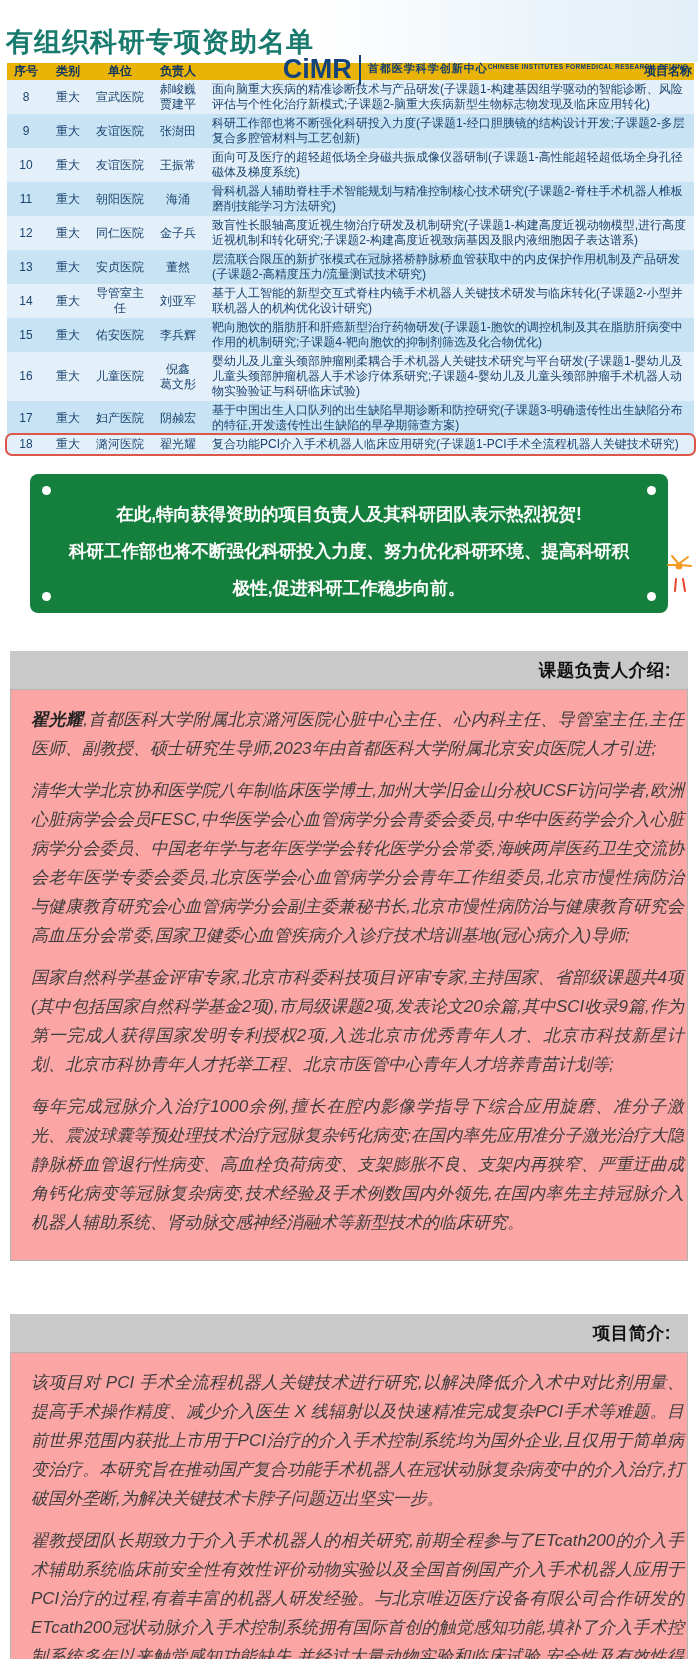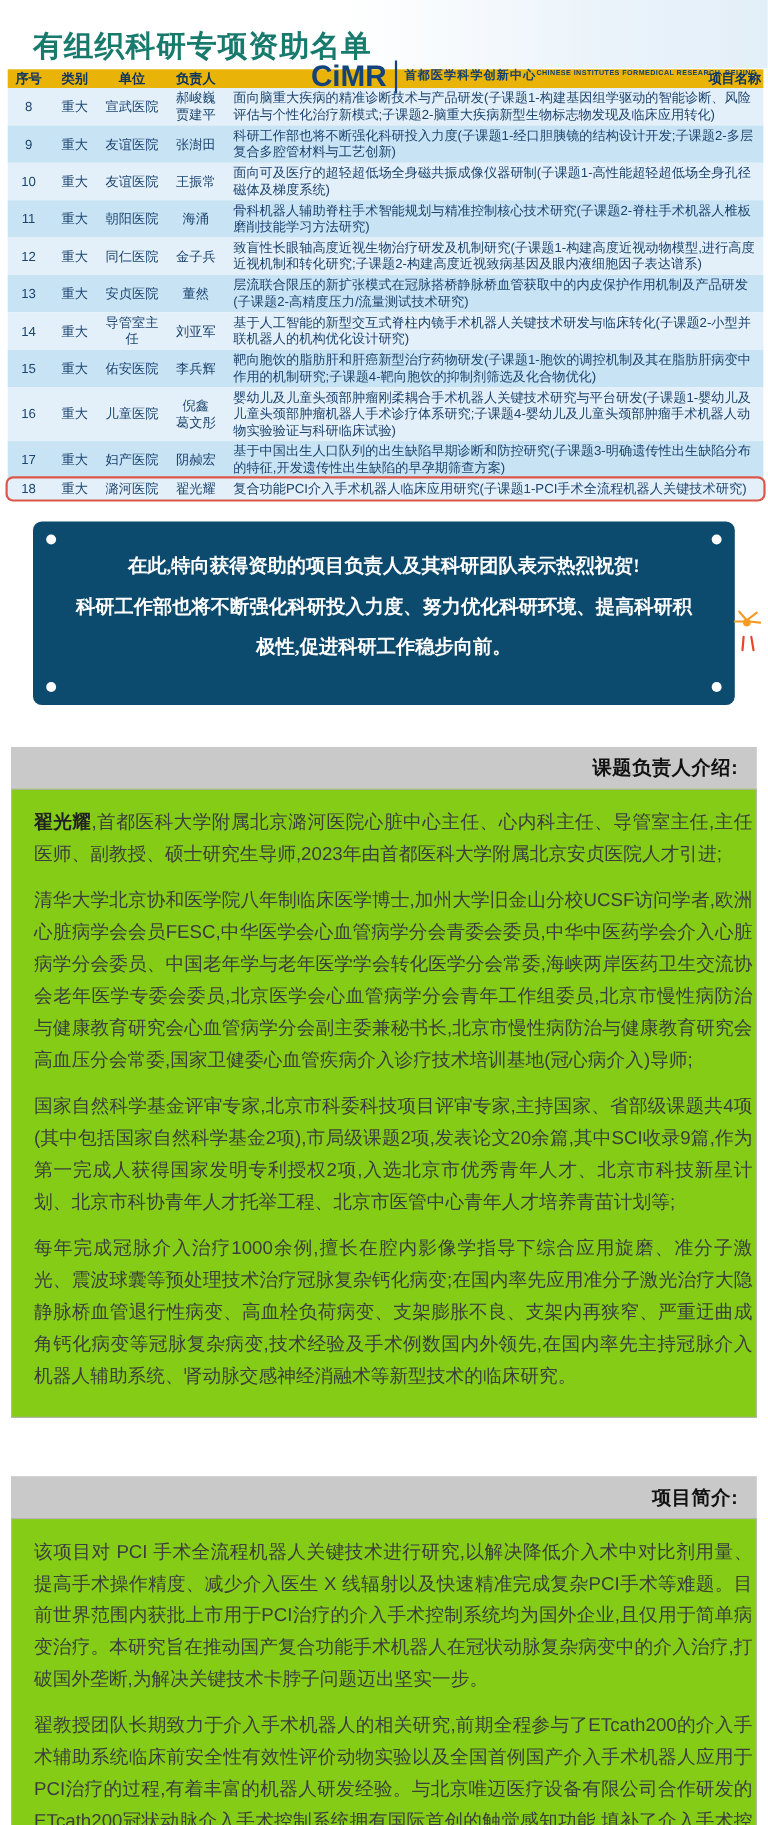--- a/index.html
+++ b/index.html
@@ -10,21 +10,21 @@
     -webkit-font-smoothing:antialiased;
   }
   .page{position:relative;width:698px;min-height:1659px;overflow:hidden;}
 
   
   .hdr{
     position:relative;height:62px;
     background:linear-gradient(90deg,#ffffff 45%,#eaf3fa 80%,#e3eff8);
   }
   .title{
-    position:absolute;left:30px;top:24px;margin:0;
+    position:absolute;left:6px;top:24px;margin:0;
     font-size:27px;font-weight:bold;color:#177a6d;letter-spacing:1px;
   }
   .logo{
     position:absolute;right:10px;top:24px;display:flex;align-items:center;gap:7px;margin-top:30px;
   }
   .logo-mark{
     font-size:27px;font-weight:900;color:#13437a;letter-spacing:0;
     font-family:"Liberation Sans","DejaVu Sans",sans-serif;
   }
   .logo-sep{width:2px;height:30px;background:#13437a;}
@@ -49,41 +49,42 @@
   .thead .c-proj{text-align:right;}
   .row-odd{background:#c8e4f4;}
   .row-even{background:#e3f0f9;}
   .trow.highlight{
     box-shadow:0 0 0 2px #dc564a;
     border-radius:5px;position:relative;z-index:2;
   }
 
   
   .banner{
-    position:relative;margin:20px 30px 0 30px;background:#0c4a6e;
-    border-radius:8px;padding:22px 34px 34px 34px;text-align:center;font-family:Liberation Serif, serif;
+    position:relative;margin:20px 30px 0 30px;background:#15803d;
+    border-radius:8px;padding:22px 34px 6px 34px;text-align:center;
   }
   .banner p{
     margin:0;color:#ffffff;font-weight:bold;font-size:17.5px;line-height:37px;
   }
   .dot{position:absolute;width:9px;height:9px;border-radius:50%;background:#ffffff;}
   .dot.tl{left:12px;top:12px;}
   .dot.tr{right:12px;top:12px;}
   .dot.bl{left:12px;bottom:12px;}
   .dot.br{right:12px;bottom:12px;}
   .firework{position:absolute;right:4px;top:553px;width:30px;height:42px;}
 
   
   .sec-bar{
     margin:0 10px;background:#c9c9c9;color:#111111;
     font-size:17.5px;font-weight:bold;padding:7px 17px;letter-spacing:.5px;text-align:right;
   }
   .sec-box{
-    margin:0 10px;border:1px solid #b3b3b3;background:#84cc16;
+    margin:0 10px;border:1px solid #b3b3b3;background:#fca5a5;
     padding:2px 3px 10px 20px;
+    font-style:italic;
   }
   .sec-box p{margin:13px 0;font-size:17px;line-height:29px;color:#3d3d3d;
     text-align:justify;}
   .leader-name{font-weight:bold;color:#222222;}
   .gap-banner-sec{height:38px;}
   .gap-sec-sec{height:53px;}
 </style>
 </head>
 <body>
 

